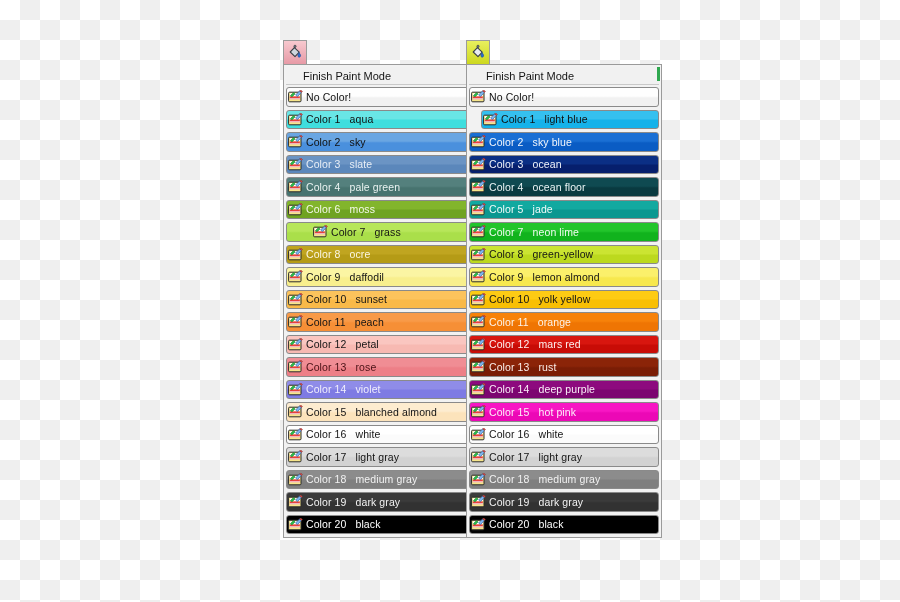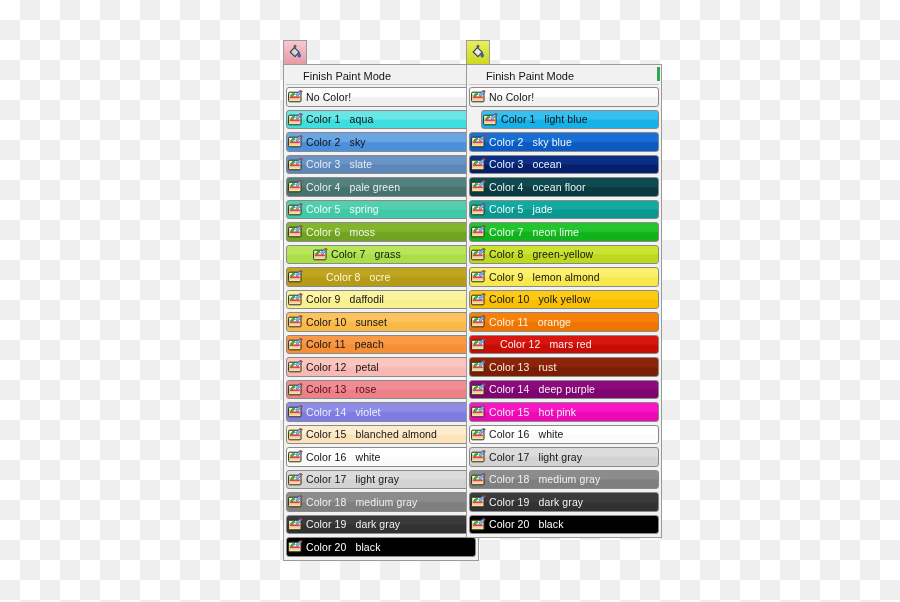--- a/index.html
+++ b/index.html
@@ -215,35 +215,20 @@
                 <rect x="1.8" y="6.4" width="10" height="1.7" fill="#e8403f"></rect>
                 <rect x="1.8" y="8.1" width="10" height="1.5" fill="#f2b0c4"></rect>
                 <rect x="1.8" y="9.6" width="10" height="1.2" fill="#f6e58a"></rect>
                 <path d="M2.4 5.6 L5.6 2.6 L7.0 4.0 L3.8 7.0 Z" fill="#2bbf4a" stroke="#1d7a32" stroke-width="0.6"></path>
                 <path d="M7.6 5.0 L11.6 0.9 L13.4 2.5 L9.4 6.6 Z" fill="#7fb6f0" stroke="#2f63a8" stroke-width="0.7"></path>
                 <path d="M11.6 0.9 L13.4 2.5 L14.4 1.4 L12.6 0.1 Z" fill="#d9534f" stroke="#8d2b28" stroke-width="0.6"></path>
               </svg>
             </span>
             <span class="row-label" style="color: rgb(234, 243, 241);"><span class="idx">Color  4</span><span class="nm">pale green</span></span>
           </div>
-          <div class="row" style="background: linear-gradient(rgb(83, 207, 176) 0%, rgb(83, 207, 176) 45%, rgb(63, 201, 166) 55%, rgb(63, 201, 166) 100%);">
-            <span class="row-icon">
-              <svg width="15" height="13" viewBox="0 0 15 13">
-                <rect x="0.6" y="2.2" width="12.4" height="9.6" rx="1" fill="#f6e58a" stroke="#2b2b2b" stroke-width="1"></rect>
-                <rect x="1.8" y="3.3" width="10" height="3.1" fill="#ffffff"></rect>
-                <rect x="1.8" y="6.4" width="10" height="1.7" fill="#e8403f"></rect>
-                <rect x="1.8" y="8.1" width="10" height="1.5" fill="#f2b0c4"></rect>
-                <rect x="1.8" y="9.6" width="10" height="1.2" fill="#f6e58a"></rect>
-                <path d="M2.4 5.6 L5.6 2.6 L7.0 4.0 L3.8 7.0 Z" fill="#2bbf4a" stroke="#1d7a32" stroke-width="0.6"></path>
-                <path d="M7.6 5.0 L11.6 0.9 L13.4 2.5 L9.4 6.6 Z" fill="#7fb6f0" stroke="#2f63a8" stroke-width="0.7"></path>
-                <path d="M11.6 0.9 L13.4 2.5 L14.4 1.4 L12.6 0.1 Z" fill="#d9534f" stroke="#8d2b28" stroke-width="0.6"></path>
-              </svg>
-            </span>
-            <span class="row-label" style="color: rgb(242, 251, 248);"><span class="idx">Color  5</span><span class="nm">spring</span></span>
-          </div>
           <div class="row" style="background: linear-gradient(rgb(130, 181, 44) 0%, rgb(130, 181, 44) 45%, rgb(111, 163, 33) 55%, rgb(111, 163, 33) 100%);">
             <span class="row-icon">
               <svg width="15" height="13" viewBox="0 0 15 13">
                 <rect x="0.6" y="2.2" width="12.4" height="9.6" rx="1" fill="#f6e58a" stroke="#2b2b2b" stroke-width="1"></rect>
                 <rect x="1.8" y="3.3" width="10" height="3.1" fill="#ffffff"></rect>
                 <rect x="1.8" y="6.4" width="10" height="1.7" fill="#e8403f"></rect>
                 <rect x="1.8" y="8.1" width="10" height="1.5" fill="#f2b0c4"></rect>
                 <rect x="1.8" y="9.6" width="10" height="1.2" fill="#f6e58a"></rect>
                 <path d="M2.4 5.6 L5.6 2.6 L7.0 4.0 L3.8 7.0 Z" fill="#2bbf4a" stroke="#1d7a32" stroke-width="0.6"></path>
                 <path d="M7.6 5.0 L11.6 0.9 L13.4 2.5 L9.4 6.6 Z" fill="#7fb6f0" stroke="#2f63a8" stroke-width="0.7"></path>
@@ -260,21 +245,21 @@
                 <rect x="1.8" y="6.4" width="10" height="1.7" fill="#e8403f"></rect>
                 <rect x="1.8" y="8.1" width="10" height="1.5" fill="#f2b0c4"></rect>
                 <rect x="1.8" y="9.6" width="10" height="1.2" fill="#f6e58a"></rect>
                 <path d="M2.4 5.6 L5.6 2.6 L7.0 4.0 L3.8 7.0 Z" fill="#2bbf4a" stroke="#1d7a32" stroke-width="0.6"></path>
                 <path d="M7.6 5.0 L11.6 0.9 L13.4 2.5 L9.4 6.6 Z" fill="#7fb6f0" stroke="#2f63a8" stroke-width="0.7"></path>
                 <path d="M11.6 0.9 L13.4 2.5 L14.4 1.4 L12.6 0.1 Z" fill="#d9534f" stroke="#8d2b28" stroke-width="0.6"></path>
               </svg>
             </span>
             <span class="row-label" style="color: rgb(20, 20, 20);"><span class="idx">Color  7</span><span class="nm">grass</span></span>
           </div>
-          <div class="row" style="background: linear-gradient(rgb(192, 165, 32) 0%, rgb(192, 165, 32) 45%, rgb(181, 155, 22) 55%, rgb(181, 155, 22) 100%); gap: 20px;">
+          <div class="row" style="background: linear-gradient(rgb(192, 165, 32) 0%, rgb(192, 165, 32) 45%, rgb(181, 155, 22) 55%, rgb(181, 155, 22) 100%);">
             <span class="row-icon">
               <svg width="15" height="13" viewBox="0 0 15 13">
                 <rect x="0.6" y="2.2" width="12.4" height="9.6" rx="1" fill="#f6e58a" stroke="#2b2b2b" stroke-width="1"></rect>
                 <rect x="1.8" y="3.3" width="10" height="3.1" fill="#ffffff"></rect>
                 <rect x="1.8" y="6.4" width="10" height="1.7" fill="#e8403f"></rect>
                 <rect x="1.8" y="8.1" width="10" height="1.5" fill="#f2b0c4"></rect>
                 <rect x="1.8" y="9.6" width="10" height="1.2" fill="#f6e58a"></rect>
                 <path d="M2.4 5.6 L5.6 2.6 L7.0 4.0 L3.8 7.0 Z" fill="#2bbf4a" stroke="#1d7a32" stroke-width="0.6"></path>
                 <path d="M7.6 5.0 L11.6 0.9 L13.4 2.5 L9.4 6.6 Z" fill="#7fb6f0" stroke="#2f63a8" stroke-width="0.7"></path>
                 <path d="M11.6 0.9 L13.4 2.5 L14.4 1.4 L12.6 0.1 Z" fill="#d9534f" stroke="#8d2b28" stroke-width="0.6"></path>
@@ -640,21 +625,21 @@
                 <rect x="1.8" y="6.4" width="10" height="1.7" fill="#e8403f"></rect>
                 <rect x="1.8" y="8.1" width="10" height="1.5" fill="#f2b0c4"></rect>
                 <rect x="1.8" y="9.6" width="10" height="1.2" fill="#f6e58a"></rect>
                 <path d="M2.4 5.6 L5.6 2.6 L7.0 4.0 L3.8 7.0 Z" fill="#2bbf4a" stroke="#1d7a32" stroke-width="0.6"></path>
                 <path d="M7.6 5.0 L11.6 0.9 L13.4 2.5 L9.4 6.6 Z" fill="#7fb6f0" stroke="#2f63a8" stroke-width="0.7"></path>
                 <path d="M11.6 0.9 L13.4 2.5 L14.4 1.4 L12.6 0.1 Z" fill="#d9534f" stroke="#8d2b28" stroke-width="0.6"></path>
               </svg>
             </span>
             <span class="row-label" style="color: rgb(253, 244, 234);"><span class="idx">Color  11</span><span class="nm">orange</span></span>
           </div>
-          <div class="row" style="background: linear-gradient(rgb(216, 22, 15) 0%, rgb(216, 22, 15) 45%, rgb(200, 12, 6) 55%, rgb(200, 12, 6) 100%); gap: 11px;">
+          <div class="row" style="background: linear-gradient(rgb(216, 22, 15) 0%, rgb(216, 22, 15) 45%, rgb(200, 12, 6) 55%, rgb(200, 12, 6) 100%);">
             <span class="row-icon">
               <svg width="15" height="13" viewBox="0 0 15 13">
                 <rect x="0.6" y="2.2" width="12.4" height="9.6" rx="1" fill="#f6e58a" stroke="#2b2b2b" stroke-width="1"></rect>
                 <rect x="1.8" y="3.3" width="10" height="3.1" fill="#ffffff"></rect>
                 <rect x="1.8" y="6.4" width="10" height="1.7" fill="#e8403f"></rect>
                 <rect x="1.8" y="8.1" width="10" height="1.5" fill="#f2b0c4"></rect>
                 <rect x="1.8" y="9.6" width="10" height="1.2" fill="#f6e58a"></rect>
                 <path d="M2.4 5.6 L5.6 2.6 L7.0 4.0 L3.8 7.0 Z" fill="#2bbf4a" stroke="#1d7a32" stroke-width="0.6"></path>
                 <path d="M7.6 5.0 L11.6 0.9 L13.4 2.5 L9.4 6.6 Z" fill="#7fb6f0" stroke="#2f63a8" stroke-width="0.7"></path>
                 <path d="M11.6 0.9 L13.4 2.5 L14.4 1.4 L12.6 0.1 Z" fill="#d9534f" stroke="#8d2b28" stroke-width="0.6"></path>

